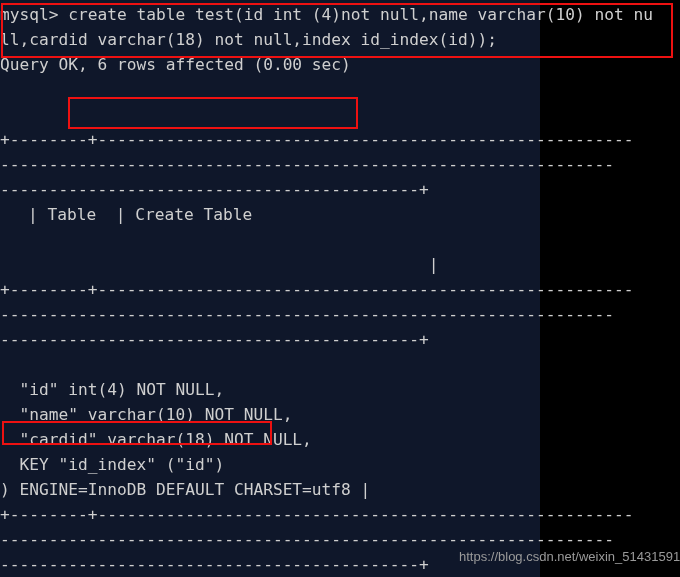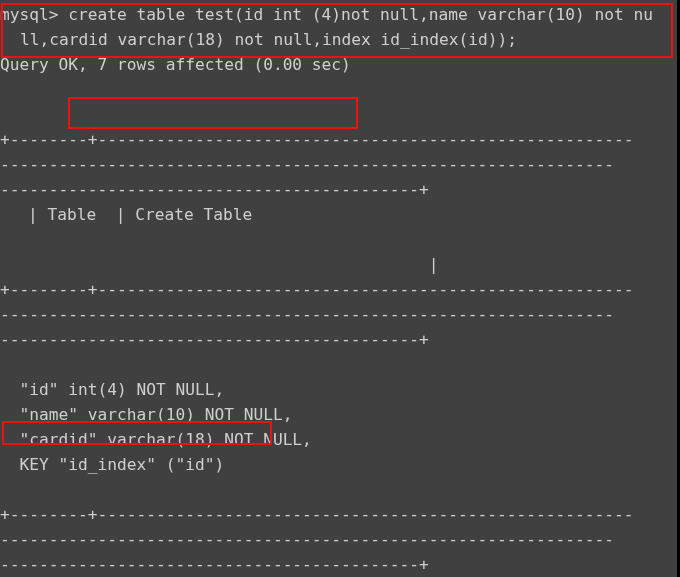--- a/index.html
+++ b/index.html
@@ -8,39 +8,39 @@
     background: #000000;
   }
   body {
     width: 680px;
     height: 577px;
     overflow: hidden;
     font-family: "DejaVu Sans Mono", "Liberation Mono", monospace;
   }
   #terminal {
     position: relative;
-    width: 677px;
+    width: 540px;
     height: 577px;
-    background: #404040;
+    background: #0f172a;
     color: #d4d4d4;
   }
   .line {
     position: absolute;
     left: 0;
     white-space: pre;
     font-family: "DejaVu Sans Mono", "Liberation Mono", monospace;
     font-size: 16.2px;
     line-height: 25px;
     letter-spacing: 0px;
     color: #cfcfcf;
     height: 25px;
   }
   
   .r0  { top: 2px; }
-  .r1  { top: 27px; padding-left: 20px; }
+  .r1  { top: 27px; }
   .r2  { top: 52px; }
   .r3  { top: 77px; }
   .r4  { top: 102px; }
   .r5  { top: 127px; }
   .r6  { top: 152px; }
   .r7  { top: 177px; }
   .r8  { top: 202px; margin-left: 28px; }
   .r9  { top: 227px; }
   .r10 { top: 252px; }
   .r11 { top: 277px; }
@@ -78,37 +78,39 @@
     white-space: pre;
   }
 </style>
 </head>
 <body>
 
 <div id="terminal">
 
   <div class="line r0">mysql&gt; create table test(id int (4)not null,name varchar(10) not nu</div>
   <div class="line r1">ll,cardid varchar(18) not null,index id_index(id));</div>
-  <div class="line r2">Query OK, 7 rows affected (0.00 sec)</div>
+  <div class="line r2">Query OK, 6 rows affected (0.00 sec)</div>
   <div class="line r3"></div>
   <div class="line r5">+--------+-------------------------------------------------------</div>
   <div class="line r6">---------------------------------------------------------------</div>
   <div class="line r7">-------------------------------------------+</div>
   <div class="line r8">| Table  | Create Table</div>
   <div class="line r9"></div>
   <div class="line r10">                                            |</div>
   <div class="line r11">+--------+-------------------------------------------------------</div>
   <div class="line r12">---------------------------------------------------------------</div>
   <div class="line r13">-------------------------------------------+</div>
   <div class="line r15">  "id" int(4) NOT NULL,</div>
   <div class="line r16">  "name" varchar(10) NOT NULL,</div>
   <div class="line r17">  "cardid" varchar(18) NOT NULL,</div>
   <div class="line r18">  KEY "id_index" ("id")</div>
+  <div class="line r19">) ENGINE=InnoDB DEFAULT CHARSET=utf8 |</div>
   <div class="line r20">+--------+-------------------------------------------------------</div>
   <div class="line r21">---------------------------------------------------------------</div>
   <div class="line r22">-------------------------------------------+</div>
 
   <div class="highlight-box" id="box-create-stmt"></div>
   <div class="highlight-box" id="box-show-stmt"></div>
   <div class="highlight-box" id="box-key-line"></div>
 
+  <div id="watermark">https://blog.csdn.net/weixin_51431591</div>
 
 </div>
 
 </body></html>

